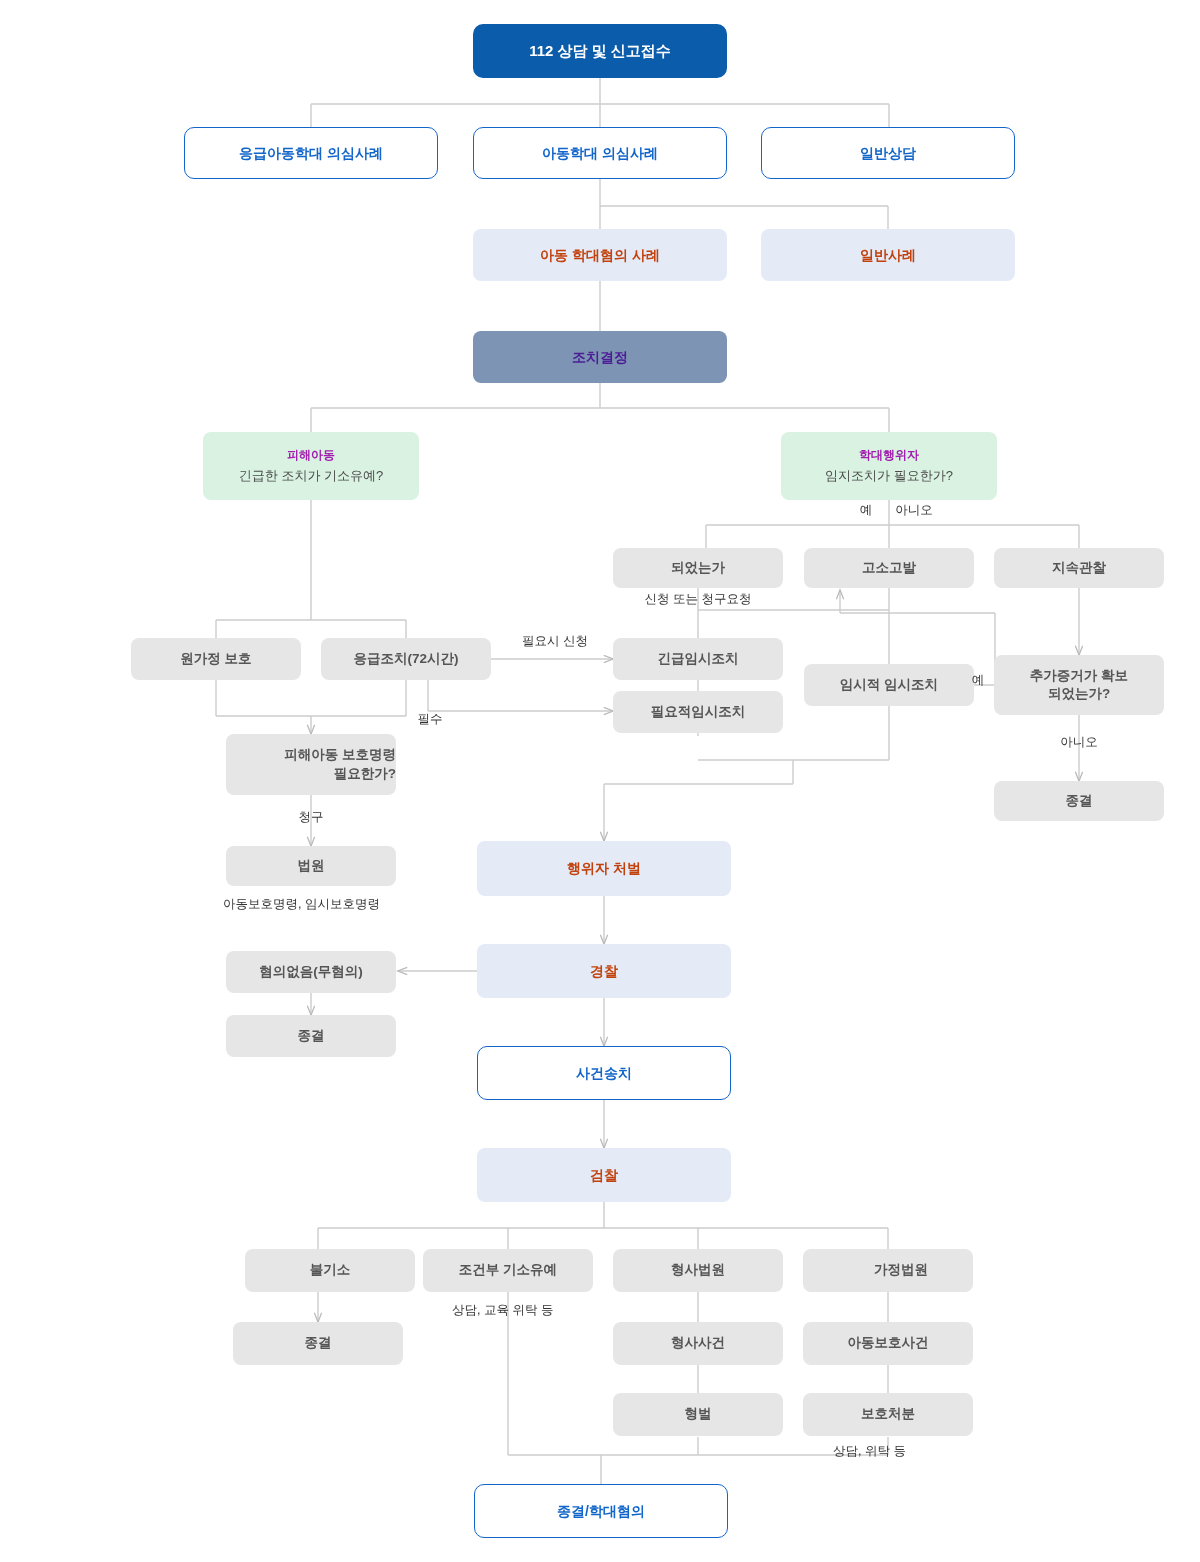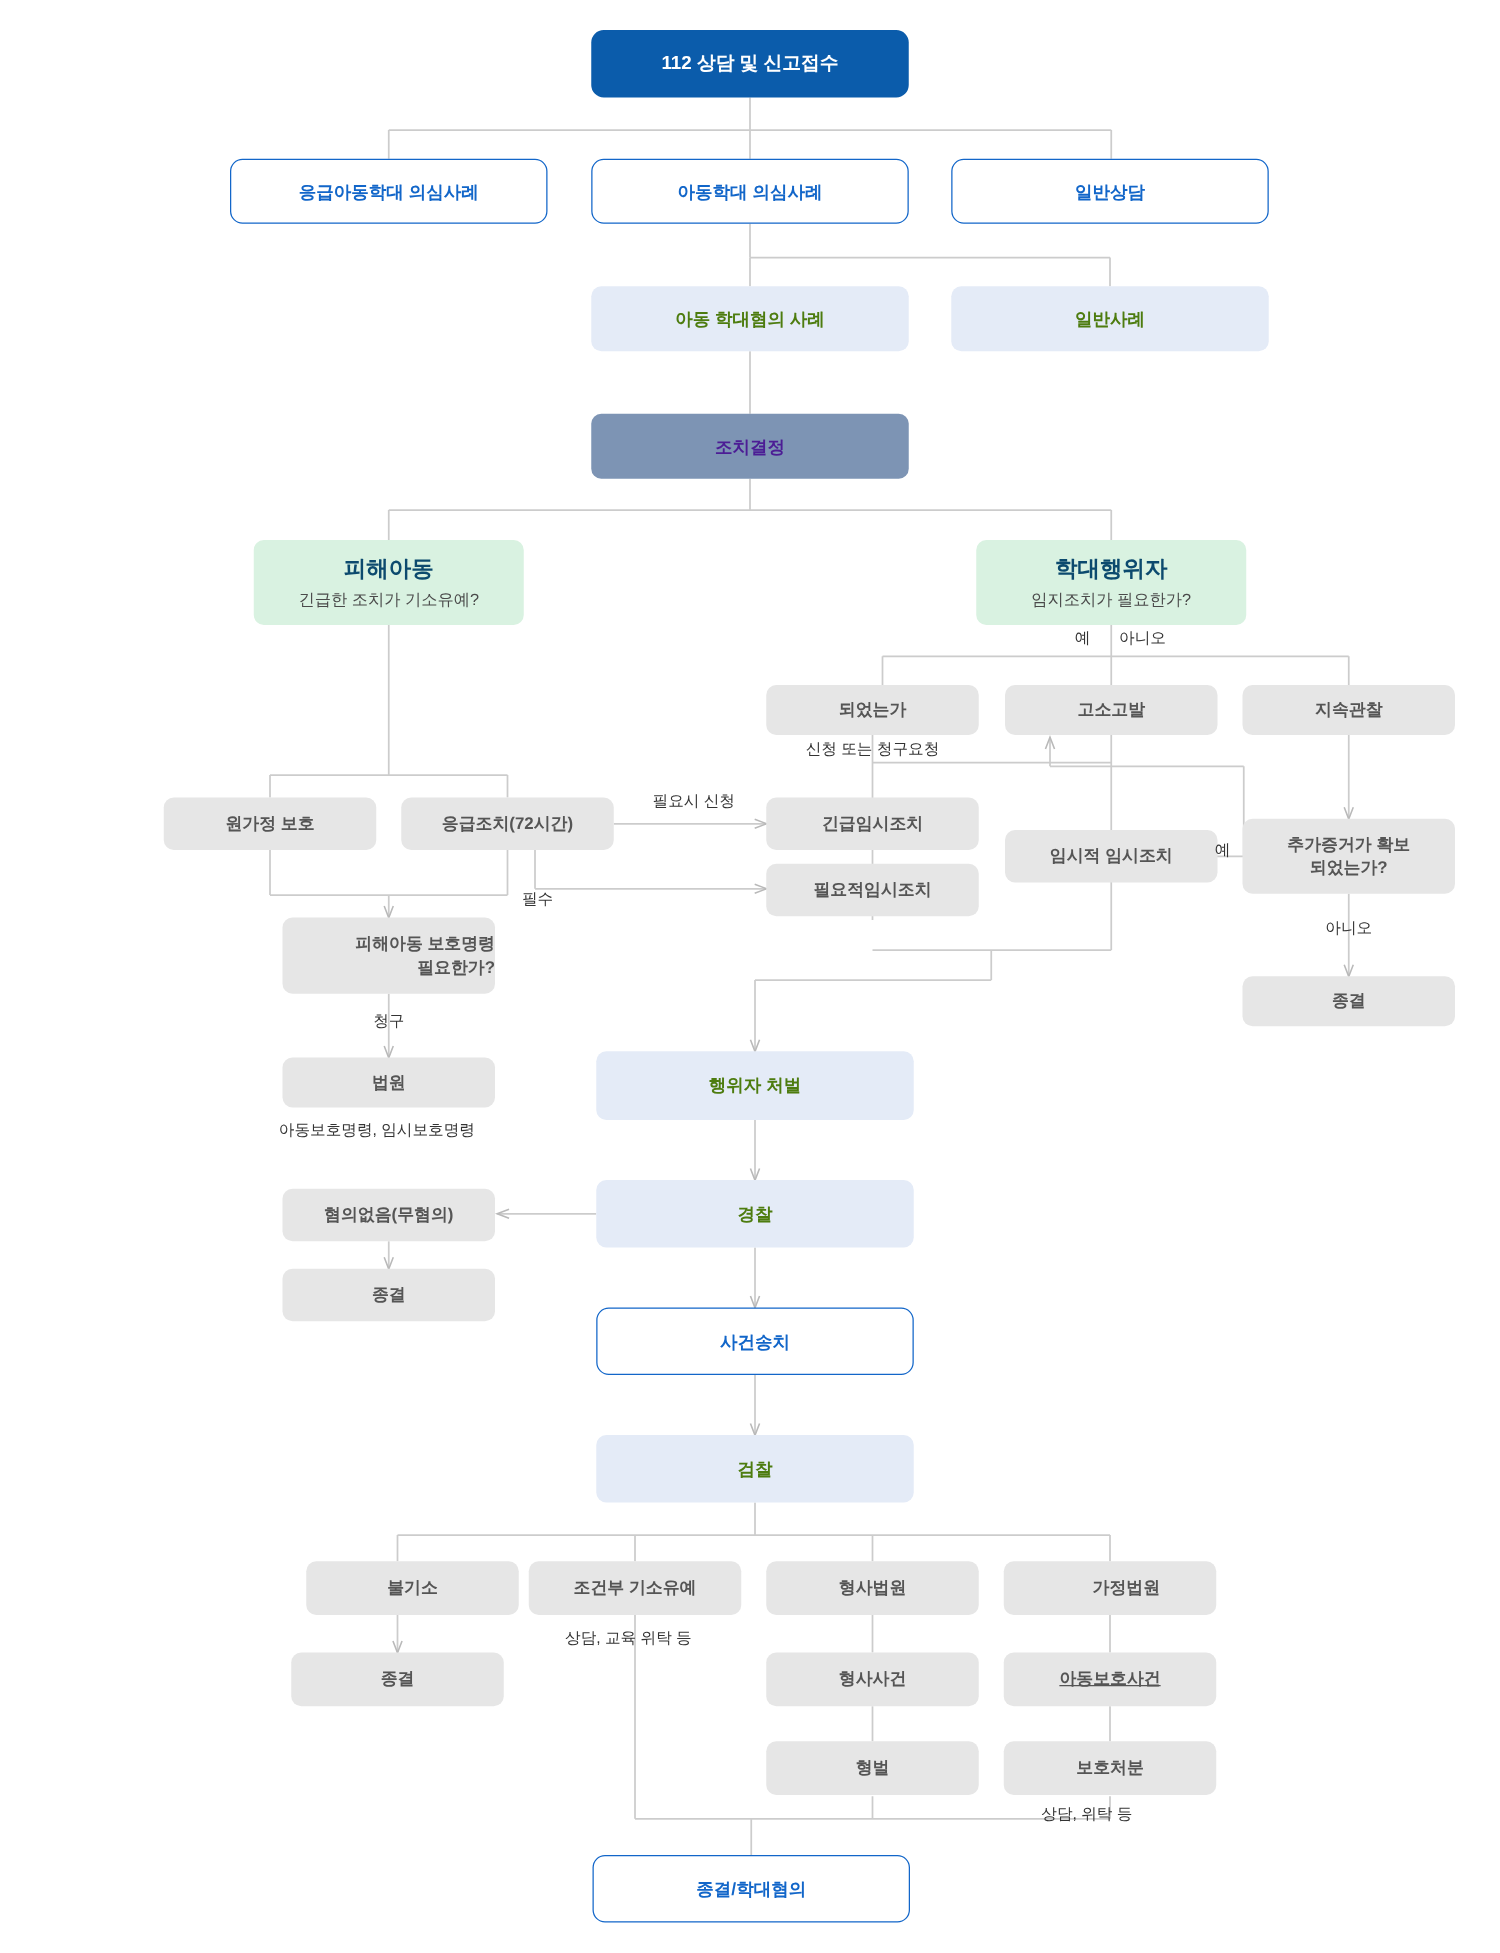--- a/index.html
+++ b/index.html
@@ -9,24 +9,24 @@
   .node{position:absolute;box-sizing:border-box;display:flex;flex-direction:column;
         align-items:center;justify-content:center;text-align:center;border-radius:8px;
         line-height:1.35;}
   .node .t1{font-weight:bold;}
   .node .t2{font-weight:normal;}
 
   
   .v-primary{background:#0b5cab;color:#ffffff;font-size:15px;font-weight:bold;border-radius:10px;}
   .v-outline{background:#ffffff;color:#1266c9;font-size:14px;font-weight:bold;
              border:1.6px solid #1266c9;border-radius:10px;}
-  .v-lightblue{background:#e4ebf7;color:#4d7c0f;font-size:14px;font-weight:bold;border-radius:8px;}
+  .v-lightblue{background:#e4ebf7;color:#c2410c;font-size:14px;font-weight:bold;border-radius:8px;}
   .v-slate{background:#7d94b4;color:#4c1d95;font-size:14px;font-weight:bold;border-radius:8px;}
   .v-green{background:#d9f2e1;color:#4a4a4a;border-radius:8px;}
-  .v-green .t1{font-size:18px;font-weight:bold;color:#0c4a6e;}
+  .v-green .t1{font-size:12px;font-weight:bold;color:#a21caf;}
   .v-green .t2{font-size:13px;color:#4a4a4a;margin-top:4px;}
   .v-grey{background:#e6e6e6;color:#555555;font-size:13.5px;font-weight:bold;border-radius:8px;}
   .v-grey .t1{font-size:13.5px;font-weight:bold;}
 
   .edge-label{position:absolute;font-size:12.5px;color:#333333;white-space:nowrap;
               text-align:center;line-height:1.2;}
   .note{position:absolute;font-size:12.5px;color:#333333;white-space:nowrap;}
 </style>
 </head>
 <body>
@@ -283,21 +283,21 @@
   <div class="note" style="left:452px;top:1302px;">상담, 교육 위탁 등</div>
 
   <div class="node v-grey" style="left:233px;top:1322px;width:170px;height:43px;">
     <span class="t1">종결</span>
   </div>
 
   <div class="node v-grey" style="left:613px;top:1322px;width:170px;height:43px;">
     <span class="t1">형사사건</span>
   </div>
 
-  <div class="node v-grey" style="left:803px;top:1322px;width:170px;height:43px;text-decoration:underline;">
+  <div class="node v-grey" style="left:803px;top:1322px;width:170px;height:43px;">
     <span class="t1">아동보호사건</span>
   </div>
 
   <div class="node v-grey" style="left:613px;top:1393px;width:170px;height:43px;">
     <span class="t1">형벌</span>
   </div>
 
   <div class="node v-grey" style="left:803px;top:1393px;width:170px;height:43px;">
     <span class="t1">보호처분</span>
   </div>

